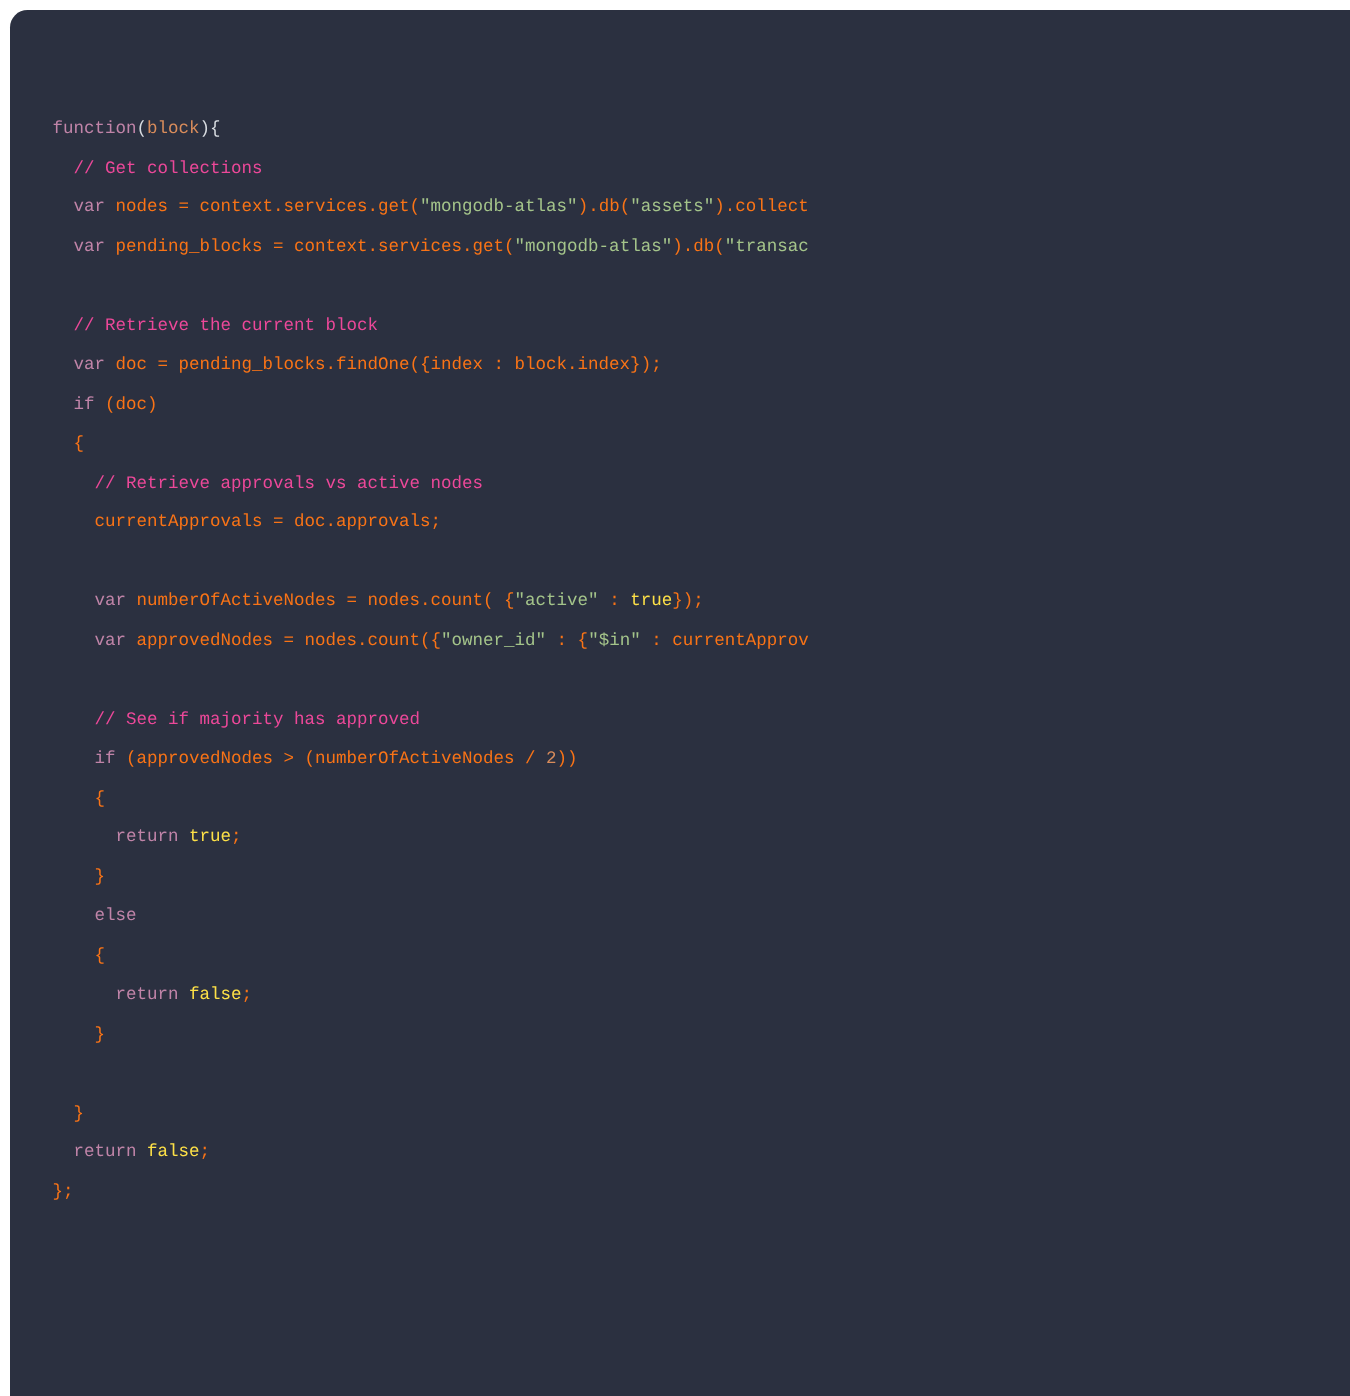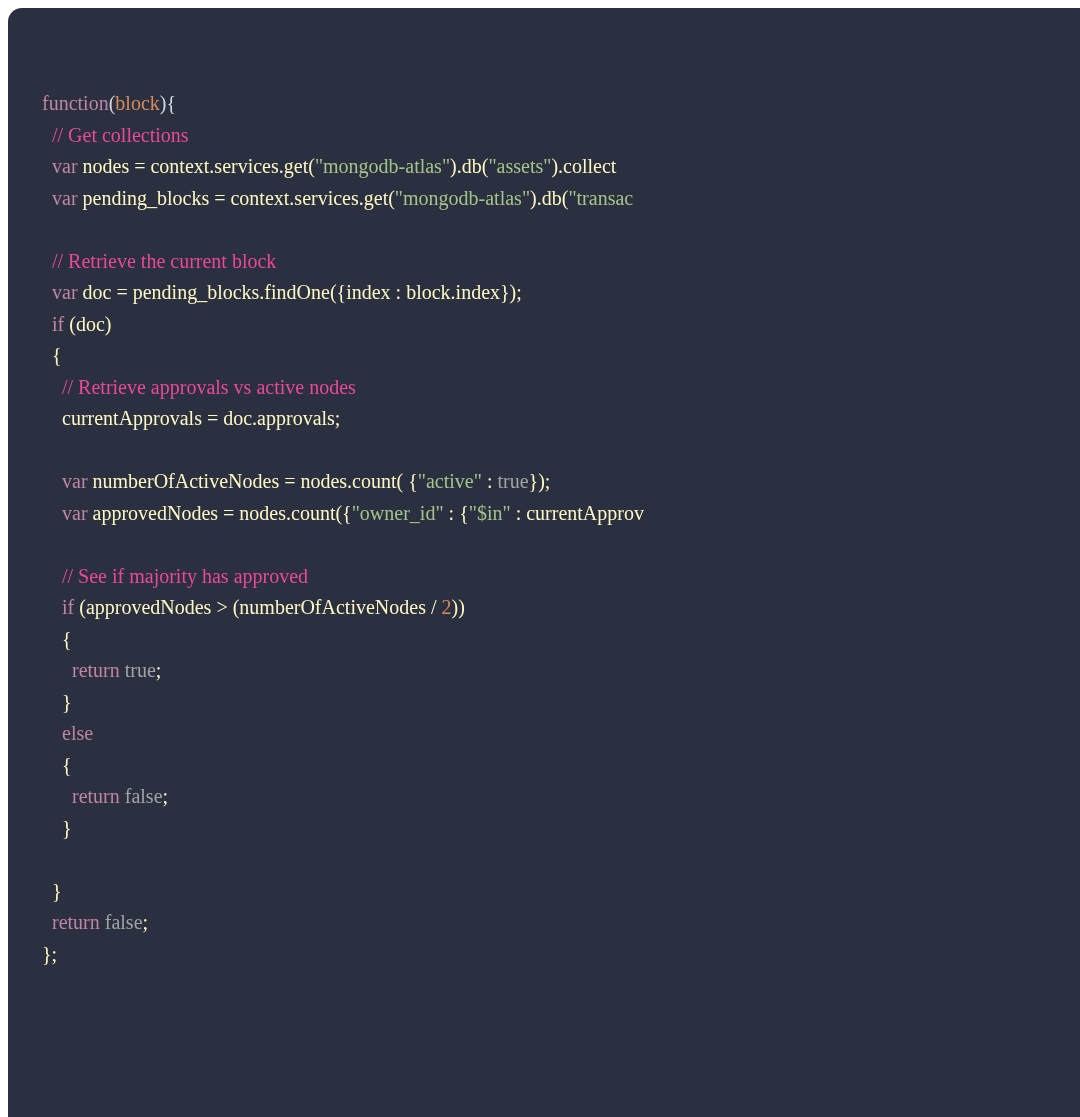--- a/index.html
+++ b/index.html
@@ -12,37 +12,37 @@
   }
   .code-panel {
     position: absolute;
     top: 8px;
     left: 8px;
     right: 0;
     bottom: 0;
     background: #2b3040;
     border-top-left-radius: 14px;
     overflow: hidden;
-    font-family: Liberation Serif, serif;
-    font-size: 20px;
+    font-family: Liberation Mono, monospace;
+    font-size: 14px;
     line-height: 31.5px;
     color: #d7dbe0;
     box-sizing: border-box;
   }
   .code-inner {
     padding: 80px 0 0 34px;
     white-space: pre;
   }
   .tok-keyword  { color: #c084a8; }  
   .tok-param    { color: #d98c5b; }  
   .tok-punct    { color: #d7dbe0; }
   .tok-comment  { color: #ec4899; }
-  .tok-ident    { color: #fef9c3; }
+  .tok-ident    { color: #f97316; }
   .tok-string   { color: #a4c48a; }
-  .tok-bool     { color: #a3a3a3; }  
+  .tok-bool     { color: #fde047; }  
   .tok-number   { color: #d98c5b; }
 </style>
 </head>
 <body>
 
 <div class="code-panel">
   <div class="code-inner" id="code-inner"><div><span class="tok-keyword">function</span><span class="tok-punct">(</span><span class="tok-param">block</span><span class="tok-punct">){</span></div><div><span class="tok-punct">  </span><span class="tok-comment">// Get collections</span></div><div><span class="tok-punct">  </span><span class="tok-keyword">var</span><span class="tok-ident"> nodes = context.services.get(</span><span class="tok-string">"mongodb-atlas"</span><span class="tok-ident">).db(</span><span class="tok-string">"assets"</span><span class="tok-ident">).collect</span></div><div><span class="tok-punct">  </span><span class="tok-keyword">var</span><span class="tok-ident"> pending_blocks = context.services.get(</span><span class="tok-string">"mongodb-atlas"</span><span class="tok-ident">).db(</span><span class="tok-string">"transac</span></div><div>&nbsp;</div><div><span class="tok-punct">  </span><span class="tok-comment">// Retrieve the current block</span></div><div><span class="tok-punct">  </span><span class="tok-keyword">var</span><span class="tok-ident"> doc = pending_blocks.findOne({index : block.index});</span></div><div><span class="tok-punct">  </span><span class="tok-keyword">if</span><span class="tok-ident"> (doc)</span></div><div><span class="tok-ident">  {</span></div><div><span class="tok-punct">    </span><span class="tok-comment">// Retrieve approvals vs active nodes</span></div><div><span class="tok-ident">    currentApprovals = doc.approvals;</span></div><div>&nbsp;</div><div><span class="tok-punct">    </span><span class="tok-keyword">var</span><span class="tok-ident"> numberOfActiveNodes = nodes.count( {</span><span class="tok-string">"active"</span><span class="tok-ident"> : </span><span class="tok-bool">true</span><span class="tok-ident">});</span></div><div><span class="tok-punct">    </span><span class="tok-keyword">var</span><span class="tok-ident"> approvedNodes = nodes.count({</span><span class="tok-string">"owner_id"</span><span class="tok-ident"> : {</span><span class="tok-string">"$in"</span><span class="tok-ident"> : currentApprov</span></div><div>&nbsp;</div><div><span class="tok-punct">    </span><span class="tok-comment">// See if majority has approved</span></div><div><span class="tok-punct">    </span><span class="tok-keyword">if</span><span class="tok-ident"> (approvedNodes &gt; (numberOfActiveNodes / </span><span class="tok-number">2</span><span class="tok-ident">))</span></div><div><span class="tok-ident">    {</span></div><div><span class="tok-punct">      </span><span class="tok-keyword">return</span><span class="tok-ident"> </span><span class="tok-bool">true</span><span class="tok-ident">;</span></div><div><span class="tok-ident">    }</span></div><div><span class="tok-punct">    </span><span class="tok-keyword">else</span></div><div><span class="tok-ident">    {</span></div><div><span class="tok-punct">      </span><span class="tok-keyword">return</span><span class="tok-ident"> </span><span class="tok-bool">false</span><span class="tok-ident">;</span></div><div><span class="tok-ident">    }</span></div><div>&nbsp;</div><div><span class="tok-ident">  }</span></div><div><span class="tok-punct">  </span><span class="tok-keyword">return</span><span class="tok-ident"> </span><span class="tok-bool">false</span><span class="tok-ident">;</span></div><div><span class="tok-ident">};</span></div></div>
 </div>
 
 </body></html>

